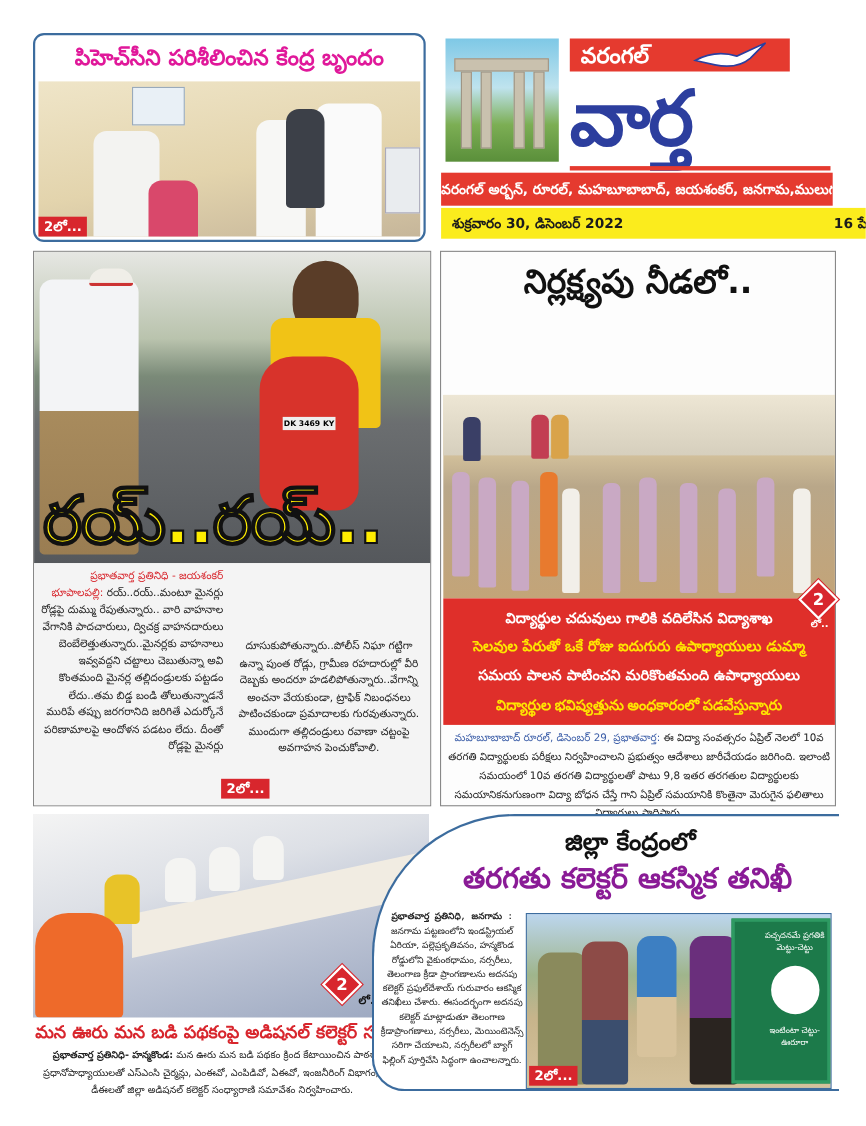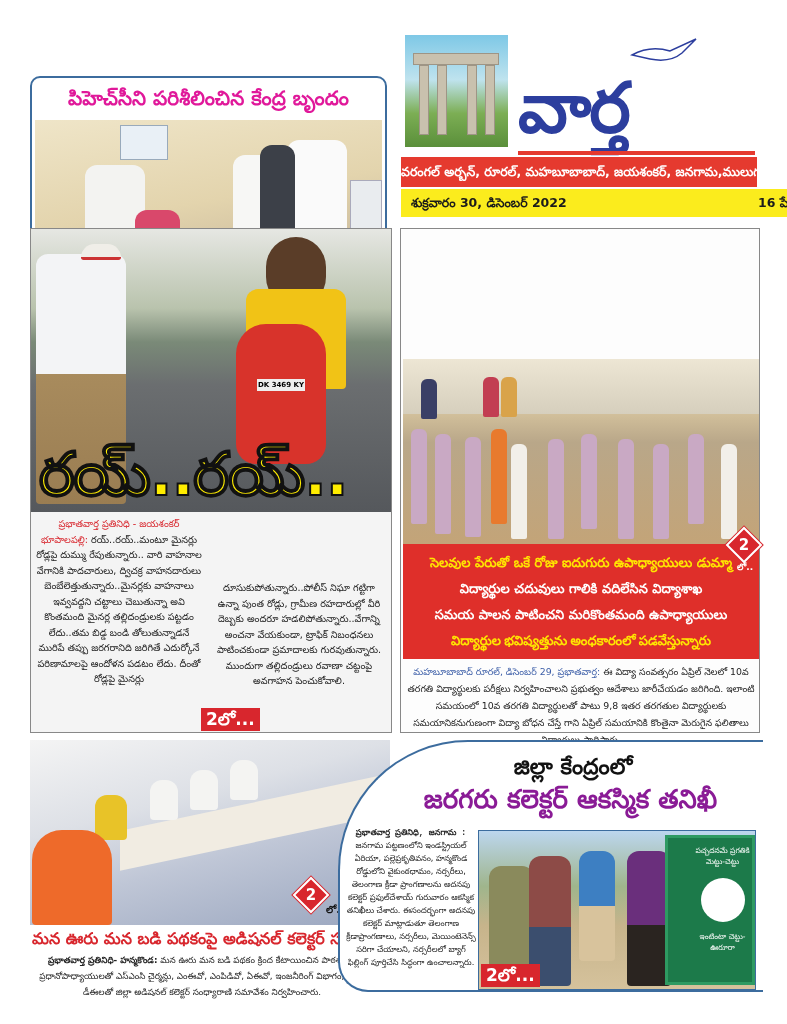--- a/index.html
+++ b/index.html
@@ -1,22 +1,22 @@
 <!DOCTYPE html>
 <html><head>
 <meta charset="utf-8">
 <style>
   * { box-sizing: border-box; margin: 0; padding: 0; }
   body { width: 787px; height: 1024px; background: #ffffff; font-family: "DejaVu Sans", sans-serif; position: relative; overflow: hidden; }
   .abs { position: absolute; }
   .photo { background: linear-gradient(160deg, #d9d2c1 0%, #b8a98c 45%, #8d7d66 100%); overflow: hidden; }
-  .more-badge { position: absolute; background: #d8262d; color: #fff; font-size: 17px; font-weight: bold; padding: 3px 5px; line-height: 1; }
+  .more-badge { position: absolute; background: #d8262d; color: #fff; font-size: 12px; font-weight: bold; padding: 3px 5px; line-height: 1; }
 
   
-  #story-top-left { left: 30px; top: 30px; width: 357px; height: 190px; border: 2px solid #3c6c9e; border-radius: 10px; overflow: hidden; background: #fff; margin-top: 46px; }
+  #story-top-left { left: 30px; top: 30px; width: 357px; height: 190px; border: 2px solid #3c6c9e; border-radius: 10px; overflow: hidden; background: #fff; }
   #story-top-left .headline { height: 40px; color: #e0189a; font-size: 20px; font-weight: bold; text-align: center; line-height: 40px; white-space: nowrap; }
   #story-top-left .photo { position: absolute; left: 3px; top: 42px; right: 3px; bottom: 3px; background: linear-gradient(170deg, #efe5c8 0%, #e3d4ad 55%, #c6b69a 100%); }
   .figure { position: absolute; border-radius: 12px 12px 4px 4px; }
 
   
   #masthead { left: 405px; top: 35px; width: 352px; height: 182px; }
   #masthead .gateway-image { position: absolute; left: 0; top: 0; width: 103px; height: 112px; background: linear-gradient(180deg, #7ec8e6 0%, #bfe3ee 40%, #7cae54 70%, #5a8f3a 100%); }
   .pillar { position: absolute; background: #c9c1ae; border: 1px solid #9e9585; }
   #masthead .brand-top { position: absolute; left: 113px; top: 0; width: 200px; height: 30px; background: #e53a2f; color: #fff; font-size: 20px; font-weight: bold; line-height: 30px; padding-left: 10px; }
   #masthead .brand-main { position: absolute; left: 113px; top: 30px; width: 237px; height: 86px; color: #2c3e9e; font-size: 70px; font-weight: bold; line-height: 86px; letter-spacing: -2px; }
@@ -78,20 +78,21 @@
 </div>
 
 <div id="masthead" class="abs">
   <div class="gateway-image">
     <div class="pillar" style="left:8px;top:18px;width:86px;height:12px;"></div>
     <div class="pillar" style="left:14px;top:30px;width:10px;height:70px;"></div>
     <div class="pillar" style="left:32px;top:30px;width:10px;height:70px;"></div>
     <div class="pillar" style="left:62px;top:30px;width:10px;height:70px;"></div>
     <div class="pillar" style="left:80px;top:30px;width:10px;height:70px;"></div>
   </div>
+  <div class="brand-top">వరంగల్</div>
   <svg style="position:absolute;left:225px;top:2px;" width="70" height="30">
     <path d="M2 18 Q20 8 40 14 L66 2 L52 16 Q40 26 20 22 Z" fill="#ffffff" stroke="#2c3e9e" stroke-width="1.5"></path>
   </svg>
   <div class="brand-main">వార్త</div>
   <div class="brand-rule"></div>
   <div class="districts">వరంగల్ అర్బన్, రూరల్, మహబూబాబాద్, జయశంకర్, జనగామ,ములుగు</div>
   <div class="dateline">
     <span>శుక్రవారం 30, డిసెంబర్ 2022</span>
     <span>16 పేజీలు</span>
   </div>
@@ -101,50 +102,51 @@
   <div class="photo">
     <div class="figure" style="left:5px;top:25px;width:90px;height:250px;background:linear-gradient(180deg,#f3f4f6 0%,#f3f4f6 48%,#a88b5d 48%,#9a7d52 100%);"></div>
     <div style="position:absolute;left:50px;top:15px;width:40px;height:16px;background:#f0eee8;border-radius:20px 20px 4px 4px;border-bottom:3px solid #c33;"></div>
     <div class="figure" style="left:235px;top:8px;width:60px;height:70px;background:#5a3d28;border-radius:30px;"></div>
     <div class="figure" style="left:215px;top:60px;width:100px;height:100px;background:#f1c316;"></div>
     <div class="figure" style="left:205px;top:95px;width:90px;height:140px;background:#d8332b;border-radius:30px 30px 20px 20px;"></div>
     <div style="position:absolute;left:226px;top:150px;width:48px;height:12px;background:#eee;font-size:7px;font-weight:bold;text-align:center;line-height:12px;">DK 3469 KY</div>
   </div>
   <div class="big-title">రయ్..రయ్..</div>
   <div class="text-area">
-    <div class="body-col" style="left:4px;top:4px;width:168px;">
+    <div class="body-col" style="left:4px;top:4px;width:168px;text-align:right;">
       <span class="kicker">ప్రభాతవార్త ప్రతినిధి - జయశంకర్ భూపాలపల్లి:</span>
       <span>రయ్..రయ్..మంటూ మైనర్లు రోడ్లపై దుమ్ము రేపుతున్నారు.. వారి వాహనాల వేగానికి పాదచారులు, ద్విచక్ర వాహనదారులు బెంబేలెత్తుతున్నారు..మైనర్లకు వాహనాలు ఇవ్వవద్దని చట్టాలు చెబుతున్నా అవి కొంతమంది మైనర్ల తల్లిదండ్రులకు పట్టడం లేదు..తమ బిడ్డ బండి తోలుతున్నాడనే మురిపే తప్పు జరగరానిది జరిగితే ఎదుర్కోనే పరిణామాలపై ఆందోళన పడటం లేదు. దీంతో రోడ్లపై మైనర్లు</span>
     </div>
     <div class="body-col" style="left:182px;top:68px;width:172px;">దూసుకుపోతున్నారు..పోలీస్ నిఘా గట్టిగా ఉన్నా పుంత రోడ్లు, గ్రామీణ రహదారుల్లో వీరి దెబ్బకు అందరూ హడలిపోతున్నారు..వేగాన్ని అంచనా వేయకుండా, ట్రాఫిక్ నిబంధనలు పాటించకుండా ప్రమాదాలకు గురవుతున్నారు. ముందుగా తల్లిదండ్రులు రవాణా చట్టంపై అవగాహన పెంచుకోవాలి.</div>
     <div class="more-badge" style="left:170px;top:196px;">2లో...</div>
   </div>
 </div>
 
 <div id="story-education" class="abs">
+  <div class="pre-title">నిర్లక్ష్యపు నీడలో..</div>
   <div class="photo">
     <div style="position:absolute;left:0;top:0;width:356px;height:55px;background:linear-gradient(180deg,#ede6d4,#d6cfbd);"></div>
     <div class="student" style="left:18px;top:20px;height:40px;background:#3a3f66;"></div>
     <div class="student" style="left:80px;top:18px;height:40px;background:#c23e52;"></div>
     <div class="student" style="left:98px;top:18px;height:40px;background:#d9a34a;"></div>
     <div class="student" style="left:8px;top:70px;height:95px;"></div>
     <div class="student" style="left:32px;top:75px;height:100px;"></div>
     <div class="student" style="left:62px;top:78px;height:100px;"></div>
     <div class="student" style="left:88px;top:70px;height:95px;background:#e87a2e;"></div>
     <div class="student" style="left:108px;top:85px;height:95px;background:#f2efe9;"></div>
     <div class="student" style="left:145px;top:80px;height:100px;"></div>
     <div class="student" style="left:178px;top:75px;height:95px;"></div>
     <div class="student" style="left:215px;top:80px;height:100px;"></div>
     <div class="student" style="left:250px;top:85px;height:95px;"></div>
     <div class="student" style="left:285px;top:75px;height:90px;"></div>
     <div class="student" style="left:318px;top:85px;height:95px;background:#f2efe9;"></div>
   </div>
   <div class="red-band">
+    <div class="band-line" style="color:#ffffff;">విద్యార్థుల చదువులు గాలికి వదిలేసిన విద్యాశాఖ</div>
     <div class="band-line" style="color:#ffe600;">సెలవుల పేరుతో ఒకే రోజు ఐదుగురు ఉపాధ్యాయులు డుమ్మా</div>
-    <div class="band-line" style="color:#ffffff;">విద్యార్థుల చదువులు గాలికి వదిలేసిన విద్యాశాఖ</div>
     <div class="band-line" style="color:#ffffff;">సమయ పాలన పాటించని మరికొంతమంది ఉపాధ్యాయులు</div>
     <div class="band-line" style="color:#ffe600;font-family:Liberation Serif, serif;">విద్యార్థుల భవిష్యత్తును అంధకారంలో పడవేస్తున్నారు</div>
   </div>
   <div class="see-page-2" style="left:330px;top:303px;">
       <span>2</span>
     </div>
   <div style="position:absolute;left:336px;top:333px;color:#fff;font-size:9px;font-weight:bold;">లో..</div>
   <div class="body">
     <span style="color:#3c5ea8;">మహబూబాబాద్ రూరల్, డిసెంబర్ 29, ప్రభాతవార్త:</span>
     <span>ఈ విద్యా సంవత్సరం ఏప్రిల్ నెలలో 10వ తరగతి విద్యార్థులకు పరీక్షలు నిర్వహించాలని ప్రభుత్వం ఆదేశాలు జారీచేయడం జరిగింది. ఇలాంటి సమయంలో 10వ తరగతి విద్యార్థులతో పాటు 9,8 ఇతర తరగతుల విద్యార్థులకు సమయానికనుగుణంగా విద్యా బోధన చేస్తే గాని ఏప్రిల్ సమయానికి కొంతైనా మెరుగైన ఫలితాలు విద్యార్థులు సాధిస్తారు.</span>
@@ -167,21 +169,21 @@
   <div class="headline">మన ఊరు మన బడి పథకంపై అడిషనల్ కలెక్టర్ సమీక్షా</div>
   <div class="body">
     <span style="font-weight:bold;">ప్రభాతవార్త ప్రతినిధి- హన్మకొండ:</span>
     <span>మన ఊరు మన బడి పథకం క్రింద కేటాయించిన పాఠశాలల ప్రధానోపాధ్యాయులతో ఎస్ఎంసి చైర్మన్లు, ఎంఈవో, ఎంపిడివో, ఏఈవో, ఇంజనీరింగ్ విభాగం, ఏఈ, డీఈలతో జిల్లా అడిషనల్ కలెక్టర్ సంధ్యారాణి సమావేశం నిర్వహించారు.</span>
   </div>
 </div>
 
 <div id="story-inspection" class="abs">
   <div class="arc"></div>
   <div class="pre-title">జిల్లా కేంద్రంలో</div>
-  <div class="main-title">జరగరు కలెక్టర్ ఆకస్మిక తనిఖీ</div>
+  <div class="main-title">తరగతు కలెక్టర్ ఆకస్మిక తనిఖీ</div>
   <div class="body">
     <span style="font-weight:bold;font-family:Liberation Mono, monospace;">ప్రభాతవార్త ప్రతినిధి, జనగామ :</span>
     <span>జనగామ పట్టణంలోని ఇండస్ట్రియల్ ఏరియా, పల్లెప్రకృతివనం, హన్మకొండ రోడ్డులోని వైకుంఠధామం, నర్సరీలు, తెలంగాణ క్రీడా ప్రాంగణాలను అదనపు కలెక్టర్ ప్రఫుల్‌దేశాయ్ గురువారం ఆకస్మిక తనిఖీలు చేశారు. ఈసందర్భంగా అదనపు కలెక్టర్ మాట్లాడుతూ తెలంగాణ క్రీడాప్రాంగణాలు, నర్సరీలు, మెయింటెనెన్స్ సరిగా చేయాలని, నర్సరీలలో బ్యాగ్ ఫిల్లింగ్ పూర్తిచేసి సిద్ధంగా ఉంచాలన్నారు.</span>
   </div>
   <div class="photo">
     <div class="figure" style="left:10px;top:35px;width:45px;height:120px;background:#8a8a5c;"></div>
     <div class="figure" style="left:50px;top:25px;width:42px;height:130px;background:linear-gradient(180deg,#8d4b47 0%,#8d4b47 55%,#3b4e6e 55%);"></div>
     <div class="figure" style="left:100px;top:20px;width:36px;height:110px;background:linear-gradient(180deg,#3d7fc2 0%,#3d7fc2 50%,#d8c39c 50%);"></div>
     <div class="figure" style="left:148px;top:20px;width:44px;height:135px;background:linear-gradient(180deg,#6a2f7c 0%,#6a2f7c 55%,#2a2420 55%);"></div>
     <div class="sign">

